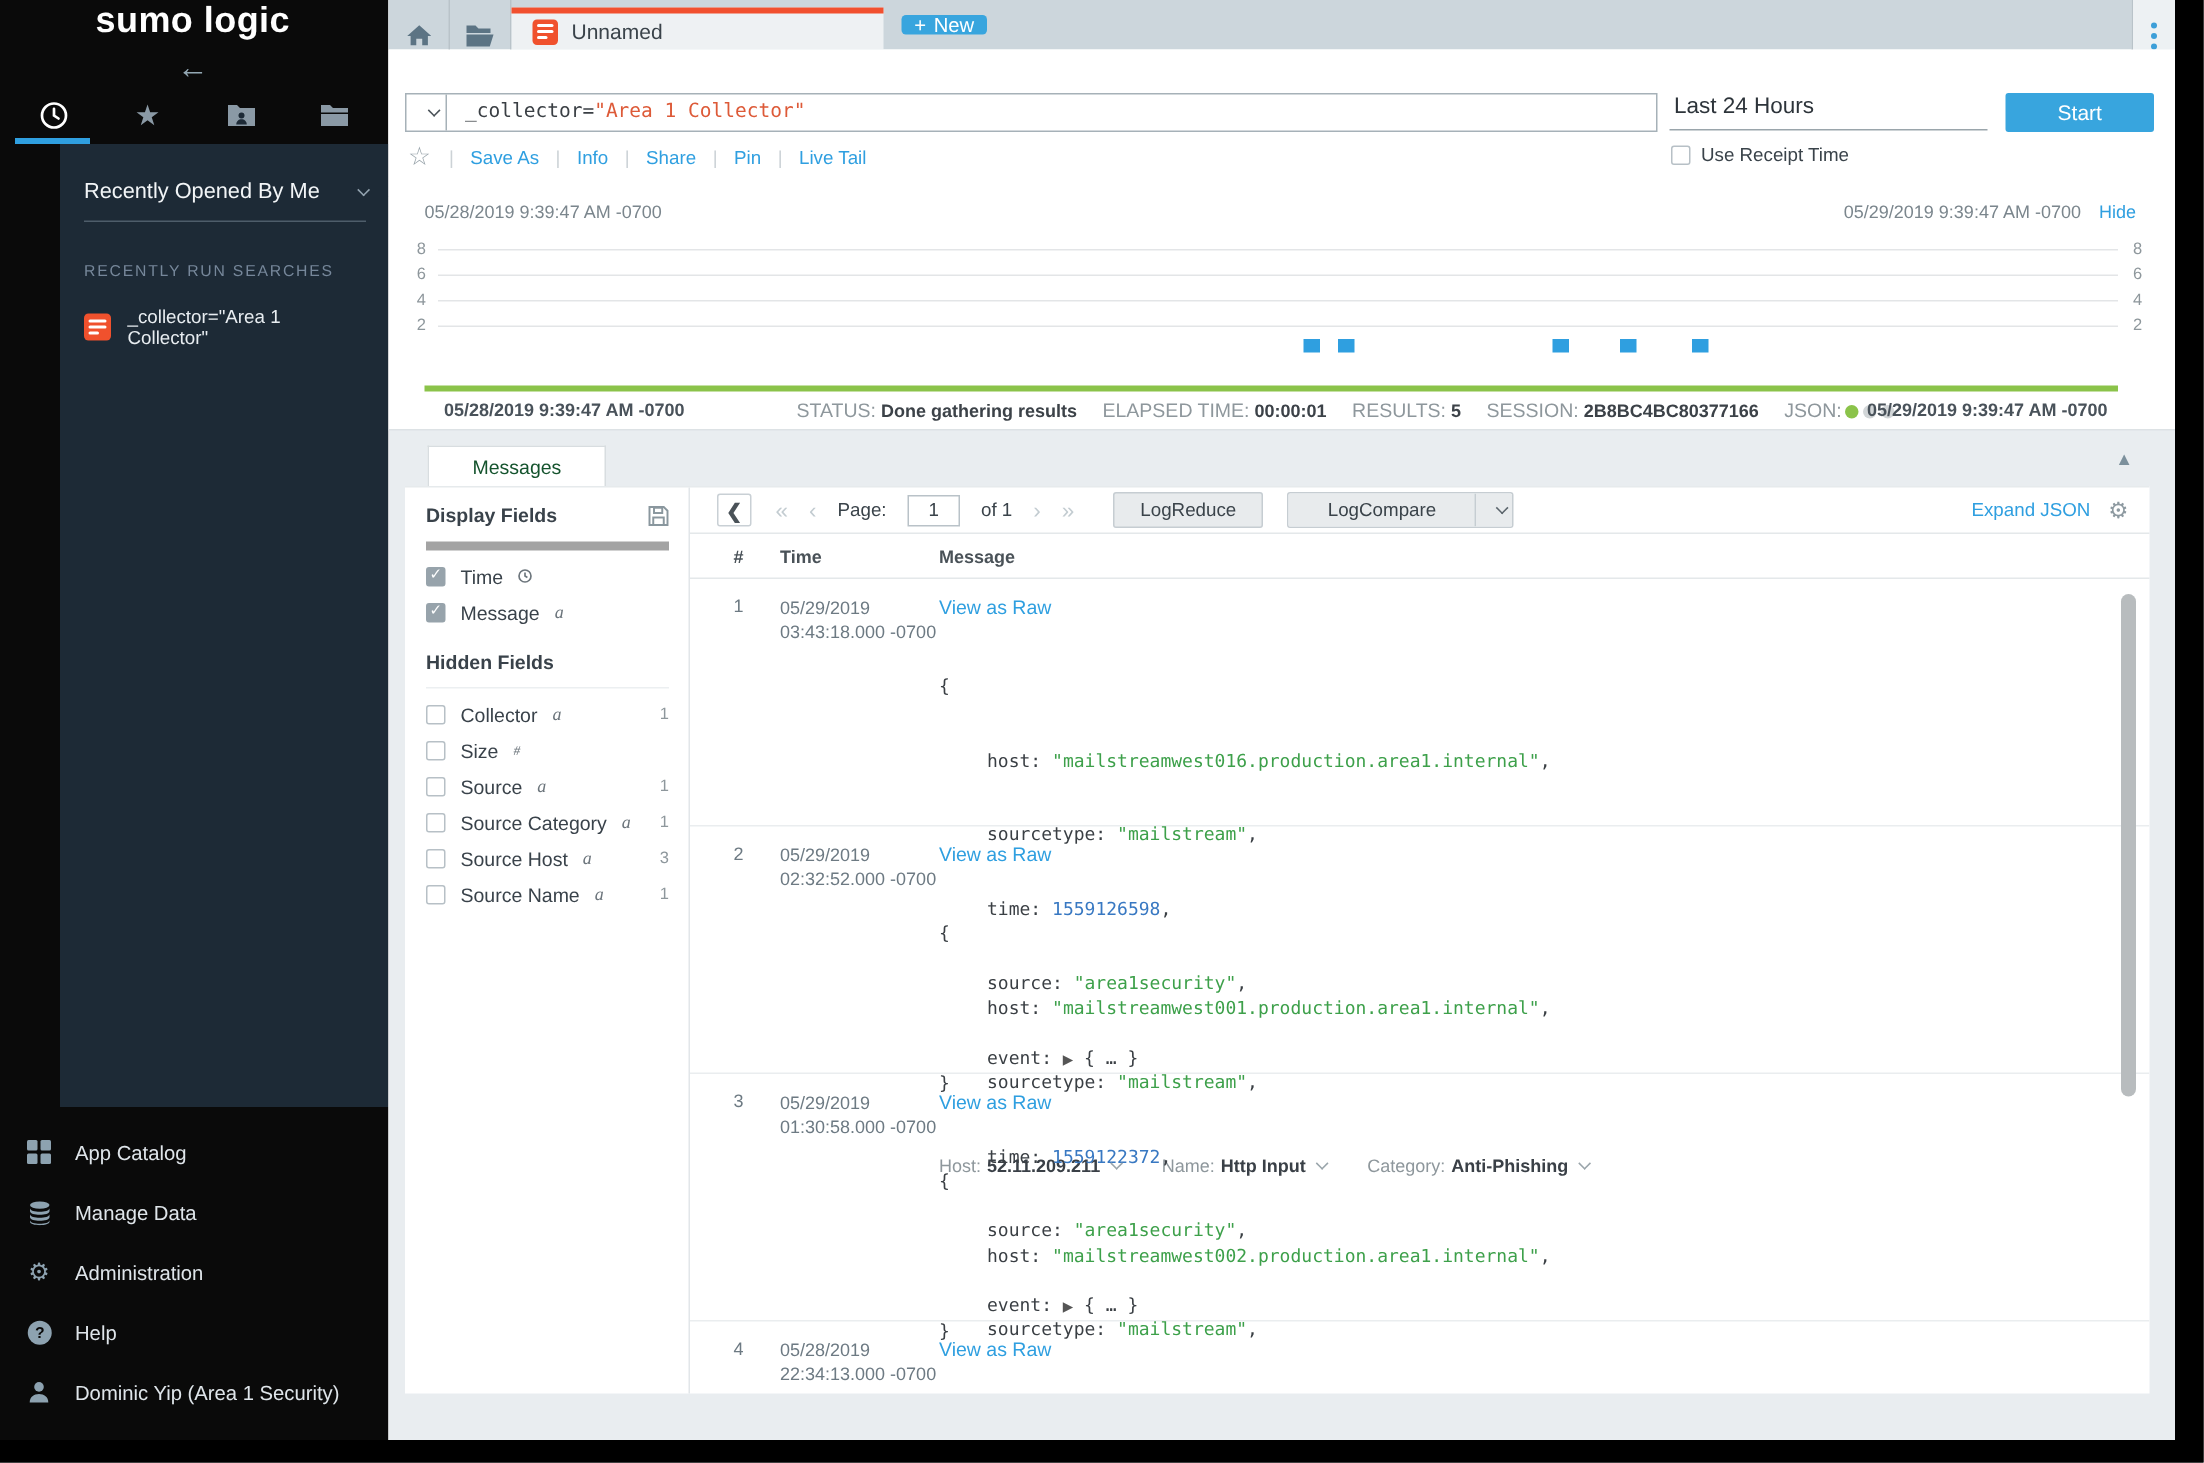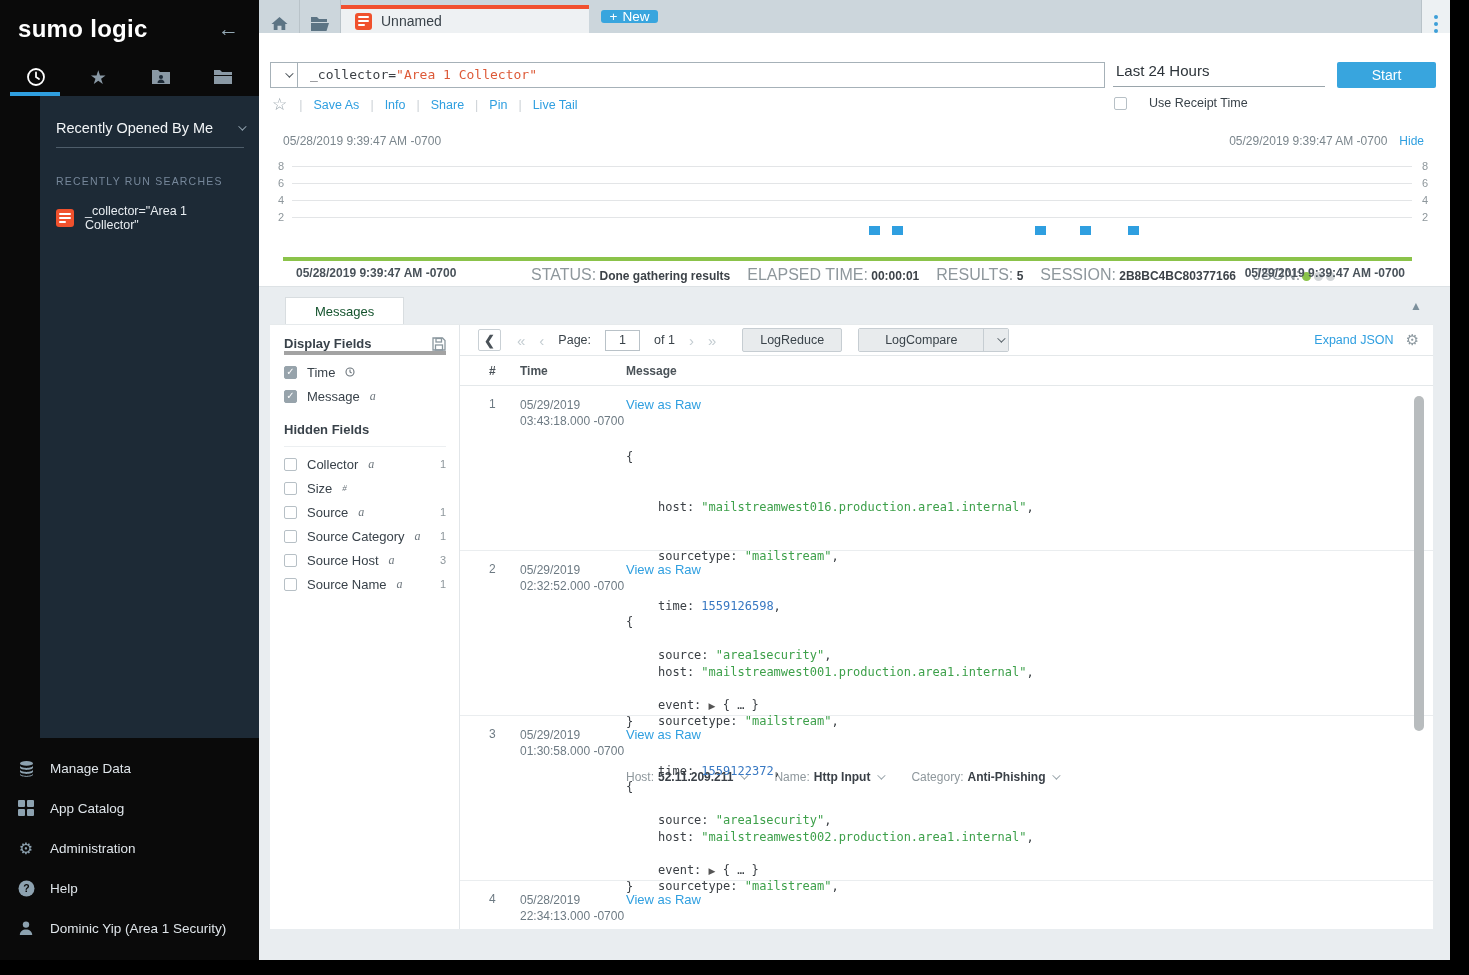--- a/index.html
+++ b/index.html
@@ -1,21 +1,21 @@
 <!DOCTYPE html>
 <html style="--accent: #2f9fe0; --btn-blue: #38a5de; --tab-red: #f1502f; --progress-green: #8bc34a; --query-orange: #dd5a38; --json-green: #3da04a; --json-blue: #3878c2;"><head>
 <meta charset="utf-8">
 <style>
   * { margin:0; padding:0; box-sizing:border-box; }
   html,body { width:1469px; height:975px; background:#000; font-family:"Liberation Sans",sans-serif; overflow:hidden; }
   .app { width:1450px; height:960px; display:flex; background:#fff; }
 
   
   .sidebar { width:259px; background:#0a0a0a; display:flex; flex-direction:column; flex-shrink:0; }
-  .logo-row { height:58px; padding:0 20px 0 18px; display:flex; align-items:center; justify-content:space-between; }
+  .logo-row { height:58px; padding:0 20px 0 18px; display:flex; align-items:center; justify-content:space-between;flex-direction:column; }
   .logo { color:#fff; font-size:24px; font-weight:bold; letter-spacing:.3px; }
   .back-arrow { color:#93a7b3; font-size:21px; cursor:pointer; }
   .icon-tabs { height:38px; display:flex; justify-content:space-between; padding:0 21px; position:relative; }
   .icon-tab { width:30px; display:flex; align-items:center; justify-content:center; cursor:pointer; }
   .tab-indicator { position:absolute; left:10px; bottom:0; width:50px; height:4px; background:var(--accent); }
   .side-panel { flex:1; background:#1d2a36;margin-left:40px; }
   .panel-header { margin:24px 15px 0 16px; padding-bottom:11px; border-bottom:1px solid #4e5d6a; display:flex; align-items:center; justify-content:space-between; color:#f2f5f7; font-size:14.5px; }
   .recent-label { margin:27px 16px 0; color:#76879a; font-size:10.5px; letter-spacing:1.2px; }
   .recent-item { margin:17px 16px 0; display:flex; align-items:center; gap:11px; color:#e8edf1; font-size:12.5px; cursor:pointer; }
   .sumo-doc { width:18px; height:18px; background:#f0512d; border-radius:3px; display:flex; flex-direction:column; justify-content:center; gap:2px; padding:3px; flex-shrink:0; }
@@ -39,21 +39,21 @@
   .strip-right { position:absolute; right:0; top:0; width:29px; height:47px; background:#edf1f3; border-left:1px solid #b9c3c9; display:flex; flex-direction:column; align-items:center; justify-content:center; gap:3px; cursor:pointer; }
   .strip-right i { width:4px; height:4px; border-radius:50%; background:#3d9fd8; }
 
   
   .search-section { height:98px; position:relative; background:#fff; flex-shrink:0; }
   .query-box { position:absolute; left:11px; top:29px; width:835px; height:26px; border:1px solid #a6b1b8; display:flex; background:#fff; }
   .q-chev { width:27px; border-right:1px solid #a6b1b8; display:flex; align-items:center; justify-content:center; cursor:pointer; }
   .q-text { font-family:"DejaVu Sans Mono",monospace; font-size:13px; line-height:24px; padding-left:12px; color:#3a3f44; white-space:pre; cursor:text; flex:1; }
   .q-text .q-val { color:var(--query-orange); }
   .time-range { position:absolute; left:854px; top:25px; width:212px; padding:4px 0 7px 3px; border-bottom:1px solid #9aa5ab; font-size:15px; color:#2d343a; cursor:pointer; }
-  .receipt-row { position:absolute; left:855px; top:63px; display:flex; align-items:center; gap:22px; font-size:12.5px; color:#3a434a; cursor:pointer; }
+  .receipt-row { position:absolute; left:855px; top:63px; display:flex; align-items:center; gap:7px; font-size:12.5px; color:#3a434a; cursor:pointer; }
   .start-btn { position:absolute; left:1078px; top:29px; width:99px; height:26px; background:var(--btn-blue); border:none; border-radius:2px; color:#fff; font-size:14px; cursor:pointer; font-family:inherit; }
   .actions-row { position:absolute; left:13px; top:61px; display:flex; align-items:center; font-size:12.5px; }
   .star-o { color:#9aa5ac; font-size:17px; margin-right:12px; cursor:pointer; }
   .act-link { color:var(--accent); padding:0 11px; cursor:pointer; }
   .act-sep { color:#ccd2d6; }
 
   
   .timeline { height:155px; position:relative; background:#fff; flex-shrink:0; }
   .tl-date { position:absolute; top:3px; font-size:12px; color:#7b868d; }
   .tl-date.left { left:24px; }
@@ -65,35 +65,35 @@
   .ylab.l { left:-8px; transform:translate(-100%,-50%); }
   .ylab.r { right:-10px; transform:translate(100%,-50%); }
   .bar { position:absolute; bottom:1px; width:11px; background:var(--accent); }
   .axis { position:absolute; left:33px; right:38px; top:105px; height:18px; background:#f3f4f5; border-top:1px solid #cfd3d6; }
   .xlab { position:absolute; top:3px; transform:translateX(-50%); font-size:11px; color:#8e979c; white-space:nowrap; }
   .progress { position:absolute; left:24px; right:38px; top:126px; height:4px; background:var(--progress-green); }
   .status-row { position:absolute; top:135px; left:0; right:0; height:16px; font-size:12px; }
   .st-date-l { position:absolute; left:37px; color:#49525a; font-weight:bold; }
   .st-date-r { position:absolute; right:45px; color:#49525a; font-weight:bold; }
   .st-items { position:absolute; left:272px; display:flex; gap:17px; align-items:center; }
-  .st-items .lb { color:#8e979c; font-size:16px; }
+  .st-items .lb { color:#8e979c; font-size:13px; }
   .st-items .vl { color:#3c4248; font-weight:bold; }
   .load-dots { display:inline-flex; gap:3px; margin-left:2px; vertical-align:-1px; }
   .load-dots i { width:9px; height:9px; border-radius:50%; background:#d2d6d8; }
   .load-dots i:first-child { background:var(--progress-green); }
 
   
   .messages-region { flex:1; background:#e9edf0; border-top:1px solid #dde2e5; padding:10px 17px 18px 11px; position:relative; min-height:0; }
   .collapse-up { position:absolute; right:28px; top:12px; color:#7c909c; font-size:12px; cursor:pointer; }
   .msg-tabrow { height:27px; display:flex; margin-left:15px; }
   .msg-tab { background:#fff; border:1px solid #d8dde0; border-bottom:none; padding:0 29px; display:flex; align-items:center; font-size:13px; color:#14532d; cursor:pointer; }
   .msg-panel { background:#fff; height:605px; display:flex; border-top:1px solid #e6eaec; }
 
   .fields-col { width:190px; flex-shrink:0; border-right:1px solid #e2e6e9; padding:11px 13px 0 14px; }
-  .df-header { display:flex; align-items:center; justify-content:space-between; font-size:13px; font-weight:bold; color:#39424a; padding-bottom:0; border-bottom:4px solid #a3a3a3; margin-bottom:5px; }
+  .df-header { display:flex; align-items:center; justify-content:space-between; font-size:13px; font-weight:bold; color:#39424a; padding-bottom:10px; border-bottom:6px solid #a3a3a3; margin-bottom:5px; }
   .field-row { height:24px; display:flex; align-items:center; gap:10px; font-size:13px; color:#39424a; cursor:pointer; }
   .cb { width:13px; height:13px; border:1px solid #b7c0c6; border-radius:2px; background:#fff; flex-shrink:0; display:flex; align-items:center; justify-content:center; }
   .cb.checked { background:#97a3ab; border-color:#97a3ab; color:#fff; font-size:10px; line-height:1; }
   .ftype { font-family:"Liberation Serif",serif; font-style:italic; color:#6c757c; font-size:12px; }
   .fcount { margin-left:auto; color:#8e979c; font-size:11px; }
   .hf-header { font-size:13px; font-weight:bold; color:#39424a; margin-top:14px; padding-bottom:9px; border-bottom:1px solid #eceff1; margin-bottom:5px; }
 
   .list-col { flex:1; display:flex; flex-direction:column; position:relative; min-width:0; }
   .list-toolbar { height:31px; flex-shrink:0; border-bottom:1px solid #e4e8ea; display:flex; align-items:center; padding:0 14px 0 18px; }
   .collapse-btn { width:23px; height:22px; border:1px solid #c9d0d5; background:#fff; display:flex; align-items:center; justify-content:center; color:#4a5258; font-size:13px; font-weight:bold; cursor:pointer; border-radius:2px; }
@@ -171,38 +171,38 @@
         <span class="sumo-doc">
             <i></i>
             <i></i>
             <i></i>
           </span>
         <span>_collector="Area 1 Collector"</span>
       </div>
     </div>
     <div class="side-menu">
       <div class="menu-item">
+        <span class="mi-icon grid-ic">
+            <i></i>
+            <i></i>
+            <i></i>
+            <i></i>
+          </span>
+        <span>App Catalog</span>
+      </div>
+      <div class="menu-item">
         <span class="mi-icon">
           <svg width="17" height="17" viewBox="0 0 17 17">
               <ellipse cx="8.5" cy="3.4" rx="6.5" ry="2.4" fill="#8da2b0"></ellipse>
               <path d="M2 5.5 c0 3.2 13 3.2 13 0 v2 c0 3.2 -13 3.2 -13 0 Z" fill="#8da2b0"></path>
               <path d="M2 9.5 c0 3.2 13 3.2 13 0 v2 c0 3.2 -13 3.2 -13 0 Z" fill="#8da2b0"></path>
               <path d="M2 13.5 c0 3.2 13 3.2 13 0 v1 c0 3 -13 3 -13 0 Z" fill="#8da2b0"></path>
             </svg>
         </span>
         <span>Manage Data</span>
-      </div>
-      <div class="menu-item">
-        <span class="mi-icon grid-ic">
-            <i></i>
-            <i></i>
-            <i></i>
-            <i></i>
-          </span>
-        <span>App Catalog</span>
       </div>
       <div class="menu-item">
         <span class="mi-icon">⚙</span>
         <span>Administration</span>
       </div>
       <div class="menu-item">
         <span class="mi-icon">
           <svg width="17" height="17" viewBox="0 0 17 17">
               <circle cx="8.5" cy="8.5" r="8" fill="#8da2b0"></circle>
               <text x="8.5" y="12.3" text-anchor="middle" font-size="10.5" font-weight="bold" fill="#0a0a0a" font-family="Liberation Sans,sans-serif">?</text>

